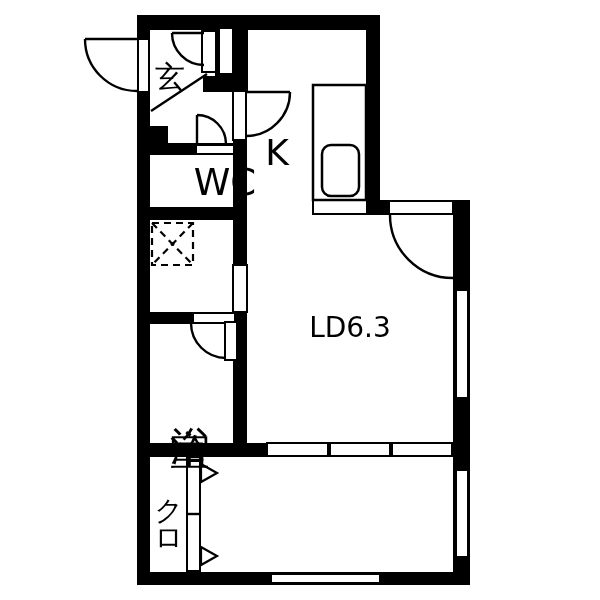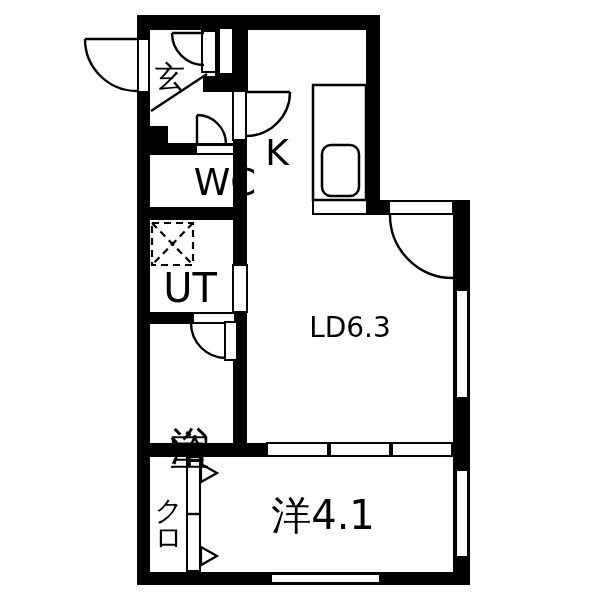--- a/index.html
+++ b/index.html
@@ -85,25 +85,23 @@
     <g fill="#fff" stroke="#000" stroke-width="2.2" stroke-linejoin="miter">
       <polygon points="201,464 217,473 201,482"></polygon>
       <polygon points="201,547 217,556 201,565"></polygon>
     </g>
   </svg>
 
   <div class="lbl" style="left:150px;top:59px;width:40px;height:36px;font-size:30px;">玄</div>
 
   <div class="lbl" style="left:158px;top:163px;width:70px;height:40px;font-size:37px;letter-spacing:0px;margin-left:32px;">WC</div>
 
-  <div class="lbl" style="left:155px;top:267px;width:70px;height:42px;font-size:40px;">UT</div>
 
   <div class="lbl vert" style="left:166px;top:350px;width:48px;height:92px;font-size:40px;">浴室</div>
 
   <div class="lbl" style="left:257px;top:135px;width:40px;height:36px;font-size:36px;">K</div>
 
 
   <div class="lbl" style="left:280px;top:307px;width:140px;height:42px;font-size:28px;">LD6.3</div>
 
-  <div class="lbl" style="left:253px;top:493px;width:140px;height:44px;font-size:40px;">洋4.1</div>
 
   <div class="lbl vert" style="left:151px;top:481px;width:34px;height:62px;font-size:28px;">クロ</div>
 </div>
 
 </body></html>

